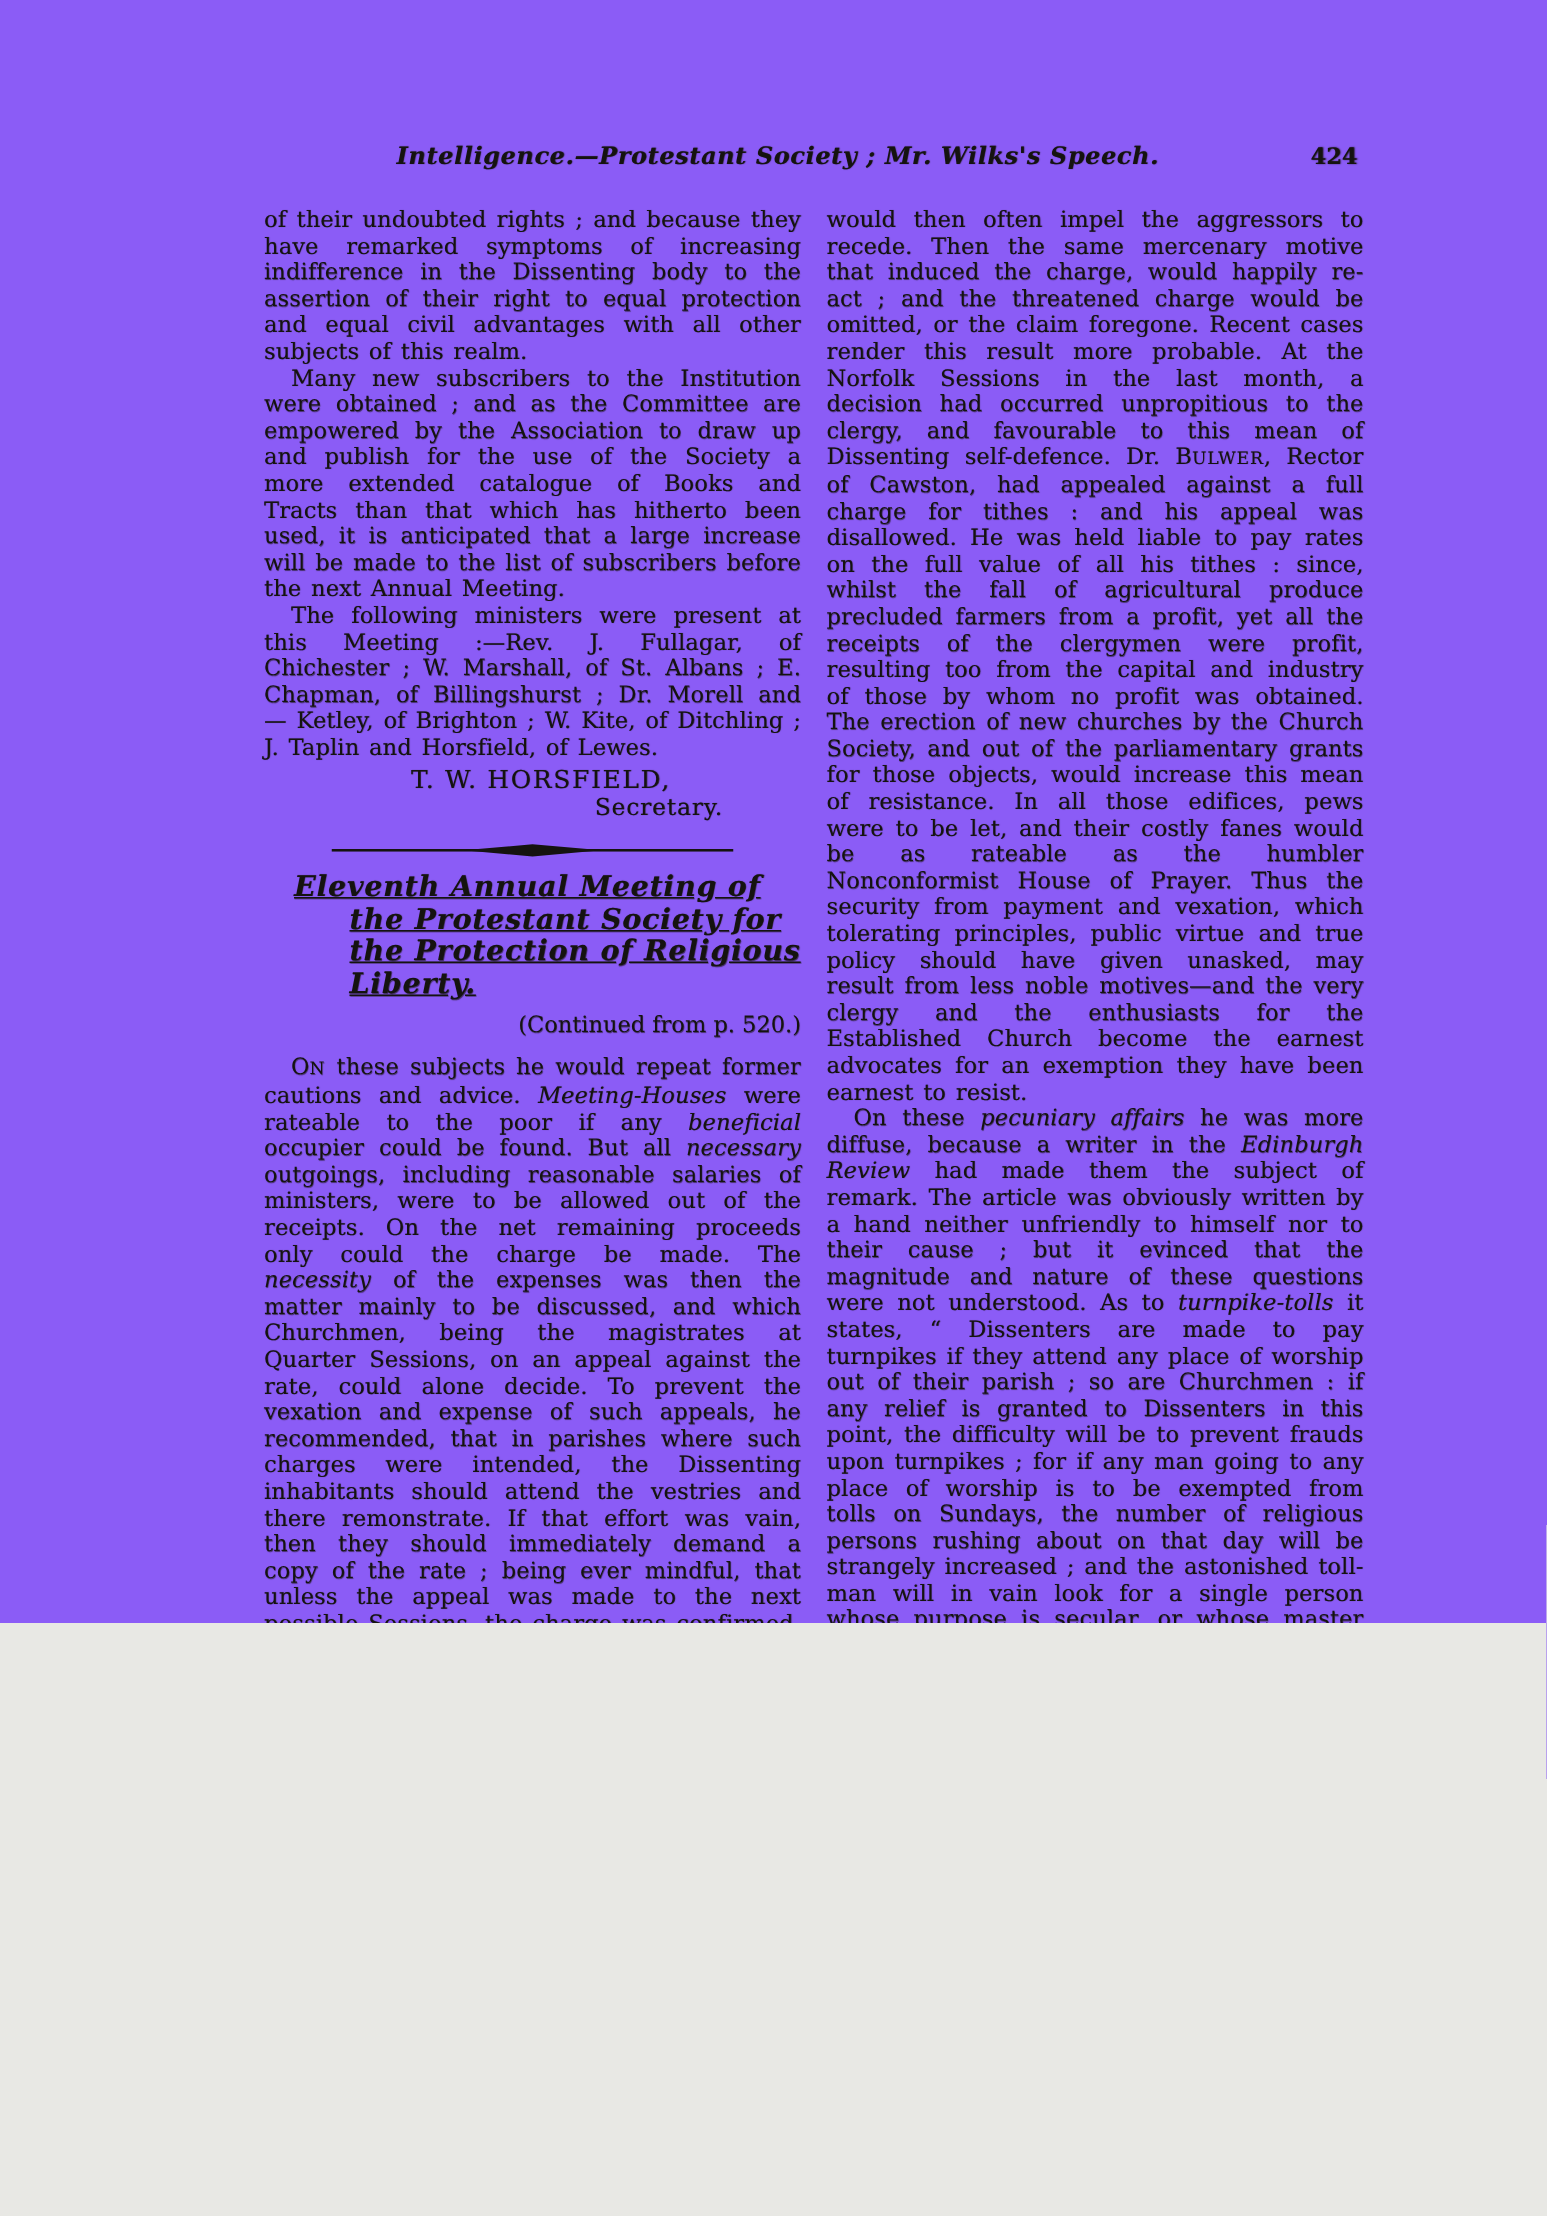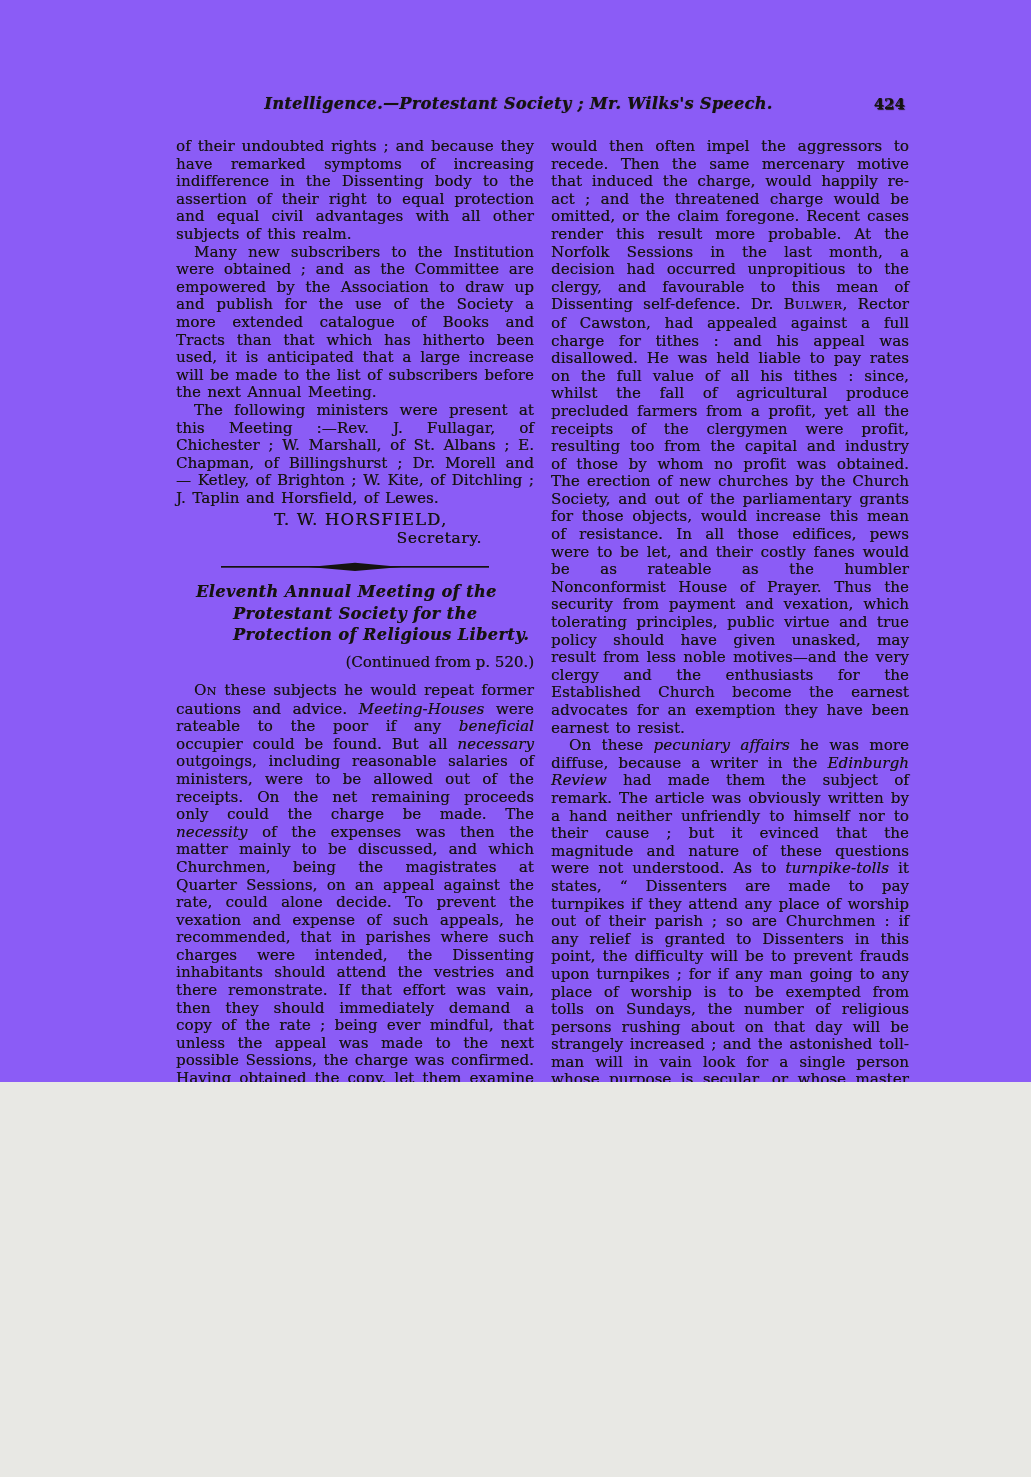--- a/index.html
+++ b/index.html
@@ -54,23 +54,24 @@
   }
   .divider{
     margin:15px auto 9px auto;
     width:268px;height:10px;
     display:block;
   }
   .divider svg{display:block;}
   .section-heading{
     margin:0 0 7px 0;
     padding-left:57px;text-indent:-37px;
-    font-size:16px;font-weight:700;font-style:italic;
+    font-size:19px;font-weight:700;font-style:italic;
     line-height:21.5px;letter-spacing:0.5px;
     text-shadow:0.4px 0.4px 0.6px rgba(25,20,15,0.65);
+    text-decoration:underline;
   }
   .continued{
     text-align:right;
     font-size:15px;margin:0 0 11px 0;
     text-shadow:0.35px 0.35px 0.55px rgba(25,20,15,0.6);
   }
 </style>
 </head>
 <body>
 

